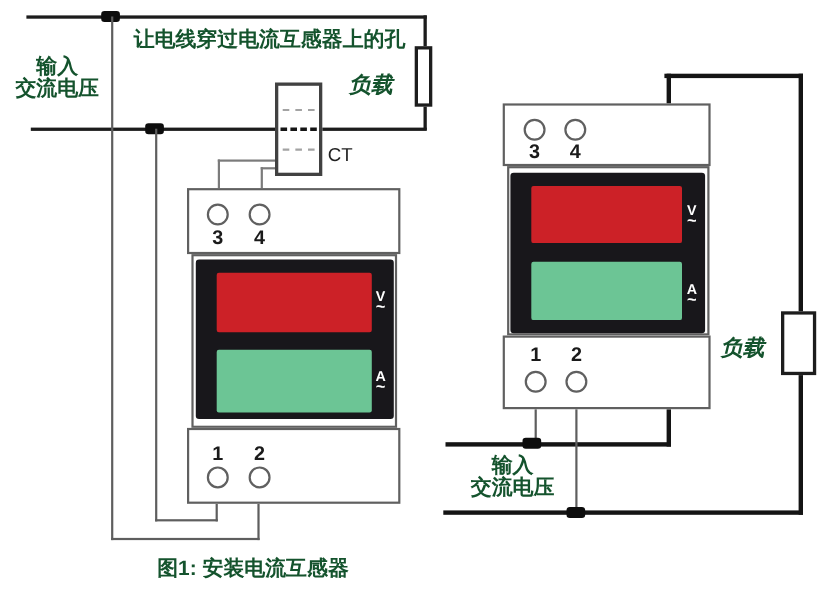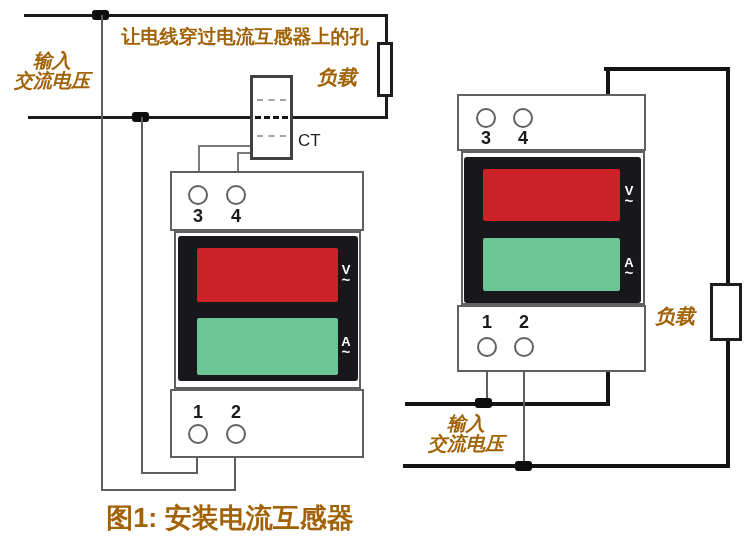--- a/index.html
+++ b/index.html
@@ -1,21 +1,21 @@
 <!DOCTYPE html>
 <html><head>
 <meta charset="utf-8">
 <style>
   html,body{margin:0;padding:0;background:#fff;}
   #stage{
     position:relative;width:750px;height:553px;background:#ffffff;
     font-family:"Liberation Sans","DejaVu Sans",sans-serif;color:#111;
     overflow:hidden;
   }
-  .abs{position:absolute;font-style:italic;}
+  .abs{position:absolute;}
   
   .h-wire,.v-wire{position:absolute;background:#1c1c1c;}
   .h-wire.thick,.v-wire.thick{background:#141414;}
   .h-wire.thin,.v-wire.thin{background:#5e5e5e;}
   .h-wire.faint,.v-wire.faint{background:#7b7b7b;}
   .dot{position:absolute;background:#0d0d0d;border-radius:3px;width:17px;height:10px;}
   
   .comp{position:absolute;background:#ffffff;box-sizing:border-box;}
   .outline2{border:2px solid #606060;}
   .outline3{border:3px solid #1d1d1d;}
@@ -23,27 +23,27 @@
   .dash-light{position:absolute;left:4px;right:4px;height:0;border-top:2px dashed #a3a3a3;}
   .dash-dark{position:absolute;left:2px;right:2px;height:0;border-top:3px dashed #151515;}
   
   .bezel{position:absolute;background:#18171b;border-radius:3px;}
   .disp{position:absolute;border-radius:2px;}
   .disp.red{background:#cc2127;}
   .disp.green{background:#6cc595;}
   .term-circle{position:absolute;width:20px;height:20px;border:2px solid #606060;border-radius:50%;background:#fff;box-sizing:border-box;}
   .digit{position:absolute;width:20px;text-align:center;font-size:18px;font-weight:700;color:#1a1a1a;line-height:18px;}
   
-  .lbl{position:absolute;font-weight:700;color:#a16207;}
+  .lbl{position:absolute;font-weight:700;color:#14532d;}
   .lbl.c{text-align:center;}
   .instr{font-size:19px;line-height:22px;}
   .side-lbl{font-size:19px;line-height:20px;text-align:center;}
   .load-lbl{font-size:20px;font-style:italic;}
   .ct-lbl{position:absolute;font-size:17px;font-weight:400;color:#222;}
-  .caption{font-size:27px;line-height:24px;}
+  .caption{font-size:19px;line-height:24px;}
   .sym{position:absolute;display:flex;flex-direction:column;align-items:center;color:#fff;font-weight:700;width:20px;}
   .sym .letter{font-size:13px;line-height:12px;}
   .sym .tilde{font-size:15px;line-height:8px;}
 </style>
 </head>
 <body>
 
 <div id="stage">
 
   <div class="h-wire" style="left:24px;top:14px;width:364px;height:3px;"></div>

